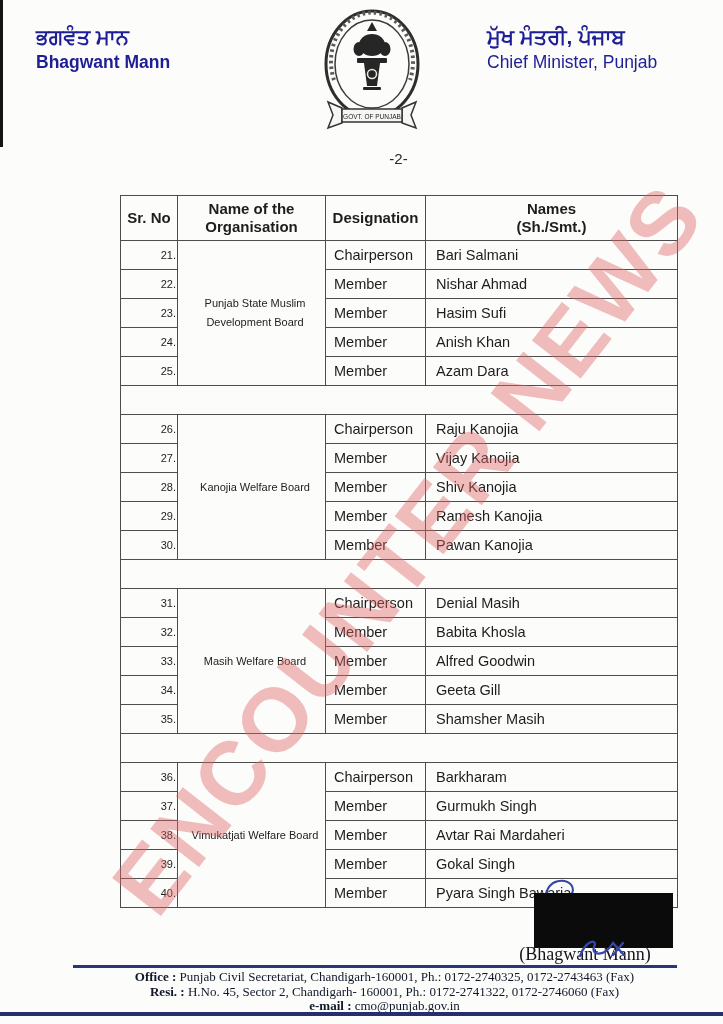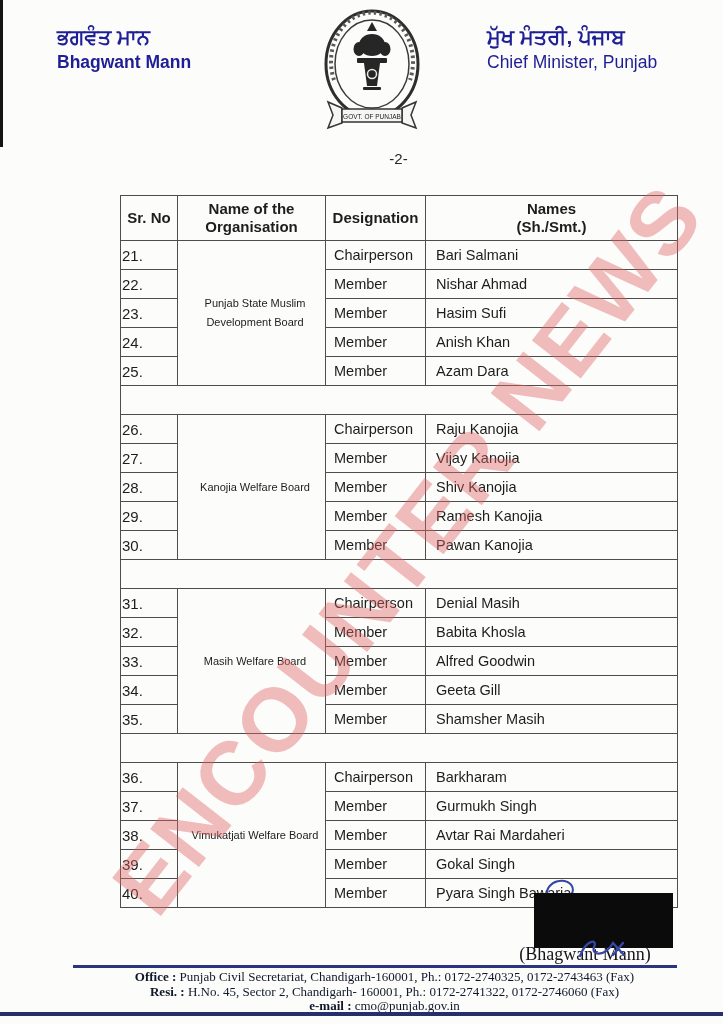--- a/index.html
+++ b/index.html
@@ -5,38 +5,38 @@
   html,body{margin:0;padding:0;background:#e8e8e8;}
   #page{
     position:relative;width:723px;height:1024px;margin:0 auto;
     background:#fcfcfa;overflow:hidden;
     font-family:"Liberation Sans",sans-serif;color:#1a1a1a;
   }
   
   #edge-artifact{position:absolute;left:0;top:0;width:3px;height:147px;background:#141414;}
 
   
-  #hdr-left{position:absolute;left:57px;top:24px;color:#1e1e96;}
+  #hdr-left{position:absolute;left:36px;top:24px;color:#1e1e96;}
   #hdr-left .pa{font-size:21px;font-weight:bold;line-height:26px;}
   #hdr-left .en{font-size:17.5px;font-weight:bold;line-height:24px;}
   #hdr-right{position:absolute;left:487px;top:24px;width:222px;text-align:left;color:#1e1e96;}
   #hdr-right .pa{font-size:21px;font-weight:bold;line-height:26px;}
   #hdr-right .en{font-size:17.5px;font-weight:normal;line-height:24px;}
   #emblem{position:absolute;left:318px;top:8px;}
 
   #page-no{position:absolute;left:120px;top:150px;width:557px;text-align:center;
     font-size:15px;color:#2a2a2a;}
 
   
   #board-table{position:absolute;left:120px;top:195px;border-collapse:collapse;table-layout:fixed;width:557px;padding-left:44px;}
   #board-table td,#board-table th{border:1px solid #4d4d4d;font-size:14.5px;color:#1d1d1d;
     vertical-align:middle;overflow:hidden;}
   #board-table th{font-size:15px;font-weight:bold;text-align:center;line-height:18px;height:42px;}
   #board-table tr.data-row{height:29px;}
-  #board-table td.sr{text-align:left;font-size:15px;}
+  #board-table td.sr{text-align:right;font-size:11px;}
   #board-table td.org{padding-left:8px;line-height:19px;font-size:11px;text-align:center;}
   #board-table td.desig{padding-left:8px;}
   #board-table td.nm{padding-left:10px;}
   #board-table tr.gap-row td{height:26px;}
 
   
   #watermark{
     position:absolute;left:408px;top:550px;transform:translate(-50%,-50%) rotate(-52deg);
     font-size:90px;font-weight:bold;letter-spacing:2px;white-space:nowrap;
     color:rgba(222,100,100,0.42);z-index:5;pointer-events:none;

